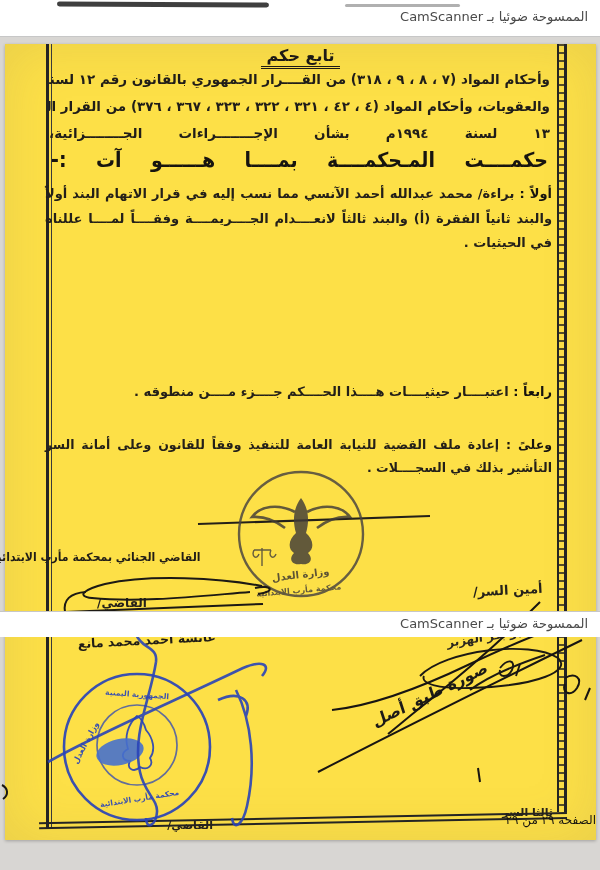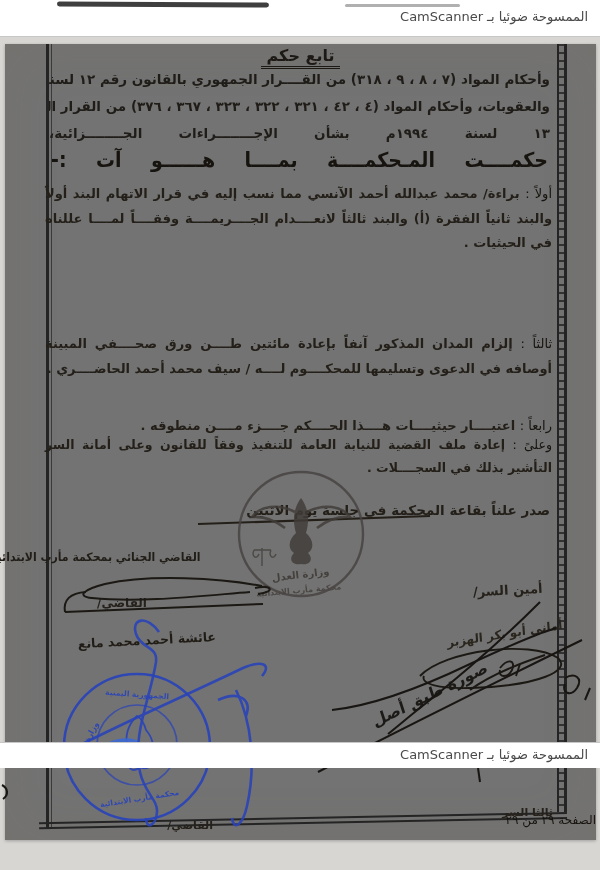--- a/index.html
+++ b/index.html
@@ -1,48 +1,48 @@
 <!DOCTYPE html>
 <html lang="ar"><head>
 <meta charset="utf-8">
 <style>
   html,body{margin:0;padding:0;width:600px;height:870px;overflow:hidden;background:#d8d6d3;}
   *{box-sizing:border-box;}
-  .page{position:relative;width:600px;height:768px;background:#d8d6d3;font-family:"DejaVu Sans",sans-serif;direction:rtl;}
+  .page{position:relative;width:600px;height:637px;background:#d8d6d3;font-family:"DejaVu Sans",sans-serif;direction:rtl;}
   
   .scanbar{position:absolute;left:0;width:100%;background:#ffffff;}
   .scanbar.top{top:0;height:37px;border-bottom:1px solid #c7c7c7;}
   .scanbar.bottom{bottom:0;height:26px;border-top:1px solid #c7c7c7;}
   .scanlabel{position:absolute;right:12px;font-size:13px;color:#4a4a4a;direction:rtl;white-space:nowrap;}
   .scanbar.top .scanlabel{top:9px;}
   .scanbar.bottom .scanlabel{top:4px;}
   .streak{position:absolute;background:#1d1d1d;border-radius:3px;}
   
-  .paper{position:absolute;left:5px;top:44px;width:591px;height:796px;background:#737373;
+  .paper{position:absolute;left:5px;top:44px;width:591px;height:796px;background:#fde047;
          box-shadow:inset 0 0 55px rgba(125,112,90,.16), 0 1px 3px rgba(0,0,0,.25);}
   .frame-left{position:absolute;left:41px;top:0;height:784px;width:6px;
               border-left:3px solid #242424;border-right:1.5px solid #3a3a3a;}
   .frame-right{position:absolute;left:552px;top:0;height:768px;width:10px;
                border-left:2px solid #242424;border-right:3px solid #242424;
                background:repeating-linear-gradient(to bottom,rgba(30,30,30,.75) 0 2px,transparent 2px 8px);}
   .frame-bottom{position:absolute;left:34px;top:768px;width:528px;height:7px;
                 border-top:2.5px solid #242424;border-bottom:2px solid #242424;
                 transform:rotate(-1.1deg);transform-origin:right center;}
   
   .ink{color:#201d19;font-weight:700;}
   .title{position:absolute;left:0;right:0;top:2px;text-align:center;font-size:16px;font-weight:800;color:#1d1a16;}
   .title span{border-bottom:3px double #1d1a16;padding:0 6px 1px;}
   .pline{position:absolute;right:46px;left:44px;font-size:13.5px;line-height:26px;
          text-align:justify;text-align-last:justify;white-space:nowrap;overflow:hidden;}
   .verdict{position:absolute;right:48px;left:46px;top:104px;font-size:19px;font-weight:800;
            letter-spacing:1px;text-align:justify;text-align-last:justify;white-space:nowrap;color:#17140f;
            transform:scaleY(1.08);}
   .ruling{position:absolute;right:44px;left:40px;font-size:13px;line-height:24.5px;
           text-align:justify;color:#242019;font-weight:700;}
-  .rlabel{font-weight:400;color:#17140f;}
+  .rlabel{font-weight:700;color:#17140f;}
   .closing{position:absolute;left:150px;width:300px;top:437px;text-align:center;font-size:10.5px;
            font-weight:800;color:#2a261f;}
   .issued-r{position:absolute;right:46px;top:458px;font-size:13.5px;font-weight:700;color:#242019;}
   .issued-l{position:absolute;left:50px;top:466px;font-size:13.5px;font-weight:700;color:#242019;}
   .judge-title{position:absolute;left:20px;top:506px;width:180px;font-size:11.5px;font-weight:800;
                white-space:nowrap;transform:scaleX(.95);color:#211d17;}
   .judge-label{position:absolute;left:92px;top:552px;font-size:12px;font-weight:700;color:#26221b;}
   .sec-label{position:absolute;left:468px;top:538px;width:92px;text-align:left;font-size:13px;
              font-weight:700;color:#26221b;transform:rotate(-3deg);}
   .sec-name{position:absolute;left:428px;top:584px;width:130px;font-size:12px;font-weight:700;
@@ -79,35 +79,30 @@
     <div class="pline ink" style="top:22px;">وأحكام المواد (٧ ، ٨ ، ٩ ، ٣١٨) من القــــرار الجمهوري بالقانون رقم ١٢ لسنة ١٩٩٤م بشأن الجرائم</div>
     <div class="pline ink" style="top:49px;">والعقوبات، وأحكام المواد (٤ ، ٤٢ ، ٣٢١ ، ٣٢٢ ، ٣٢٣ ، ٣٦٧ ، ٣٧٦) من القرار الجمهوري بالقانون رقم</div>
     <div class="pline ink" style="top:76px;">١٣ لسنة ١٩٩٤م بشأن الإجــــــــراءات الجــــــــزائية،</div>
 
     <div class="verdict">حكمــــت المـحكمــــة بمــــا هــــــو آت :-</div>
 
     <div class="ruling" style="top:138px;">
       <span class="rlabel">أولاً :</span>
       <span>براءة/ محمد عبدالله أحمد الآنسي مما نسب إليه في قرار الاتهام البند أولاً والبند ثانياً الفقرة (أ) والبند ثالثاً لانعــــدام الجــــريمــــة وفقــــاً لمــــا عللناه في الحيثيات .</span>
     </div>
-    <div class="ruling" style="top:288px;">
-      <span class="rlabel">ثالثاً :</span>
-      <span>إلزام المدان المذكور آنفاً بإعادة مائتين طــــن ورق صحــــفي المبينة أوصافه في الدعوى وتسليمها للمحكــــوم لــــه / سيف محمد أحمد الحاضــــري .</span>
-    </div>
-    <div class="ruling" style="top:370px;">
+    <div class="ruling" style="top:336px;">
       <span class="rlabel">رابعاً :</span>
       <span>اعتبــــار حيثيــــات هــــذا الحــــكم جــــزء مــــن منطوقه .</span>
     </div>
     <div class="ruling" style="top:389px;font-size:12.5px;line-height:23px;">
       <span class="rlabel">وعلىً :</span>
       <span>إعادة ملف القضية للنيابة العامة للتنفيذ وفقاً للقانون وعلى أمانة السر التأشير بذلك في السجــــلات .</span>
     </div>
 
 
-    <div class="issued-r">صدر علناً بقاعة المحكمة في جلسة يوم الاثنين</div>
 
     <div class="judge-title">القاضي الجنائي بمحكمة مأرب الابتدائية</div>
     <div class="judge-label">القاضي/</div>
 
     <div class="sec-label">أمين السر/</div>
     <div class="sec-name">أماني أبو بكر الهزبر</div>
     <div class="clerk-name">عائشة أحمد محمد مانع</div>
     <div class="true-copy">صورة طبق أصل</div>
 
     <div class="footer-center">الصفحة ٢٩ من ٢٩</div>

